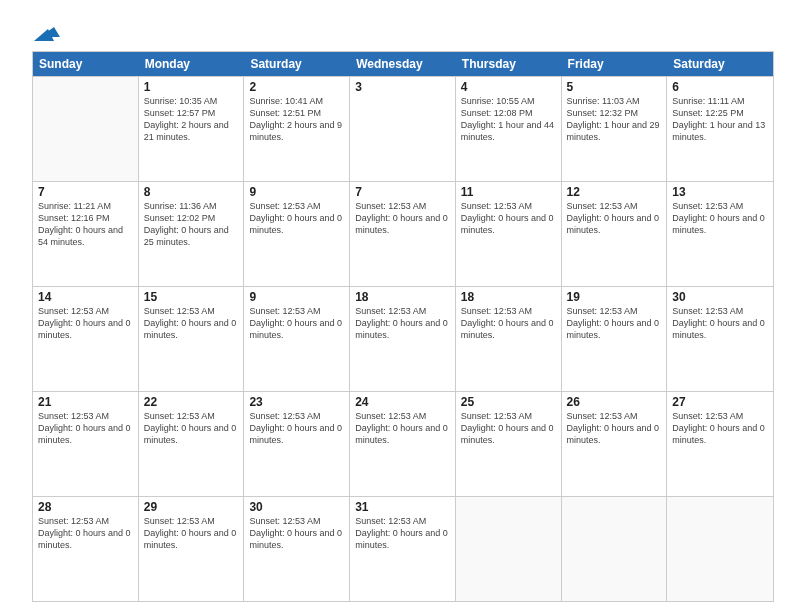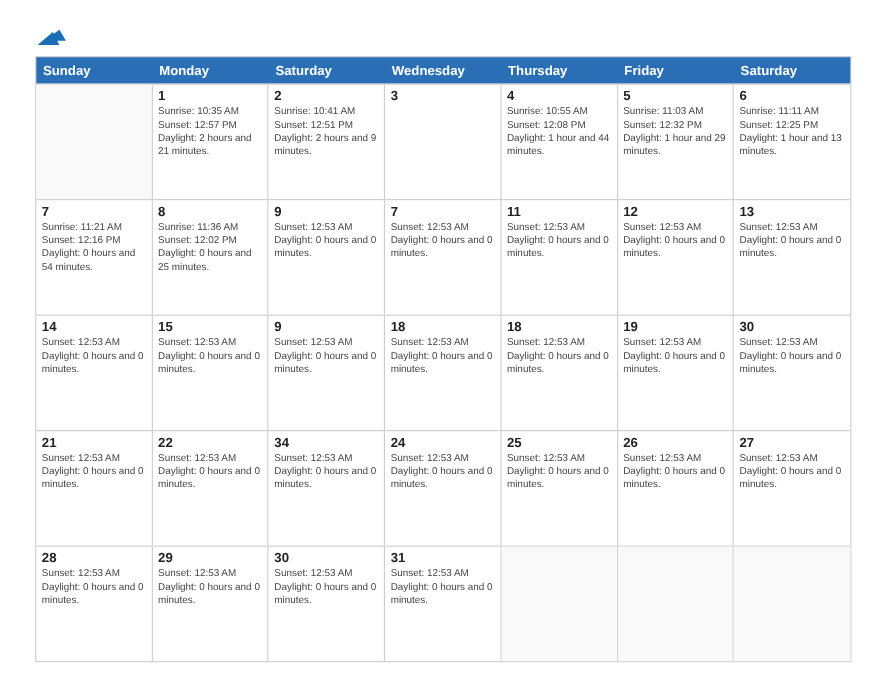--- a/index.html
+++ b/index.html
@@ -248,21 +248,21 @@
             <span class="day-num">21</span>
             <div class="day-info">Sunset: 12:53 AM
 Daylight: 0 hours and 0 minutes.</div>
           </div>
           <div class="day-cell">
             <span class="day-num">22</span>
             <div class="day-info">Sunset: 12:53 AM
 Daylight: 0 hours and 0 minutes.</div>
           </div>
           <div class="day-cell">
-            <span class="day-num">34</span>
+            <span class="day-num">23</span>
             <div class="day-info">Sunset: 12:53 AM
 Daylight: 0 hours and 0 minutes.</div>
           </div>
           <div class="day-cell">
             <span class="day-num">24</span>
             <div class="day-info">Sunset: 12:53 AM
 Daylight: 0 hours and 0 minutes.</div>
           </div>
           <div class="day-cell">
             <span class="day-num">25</span>

